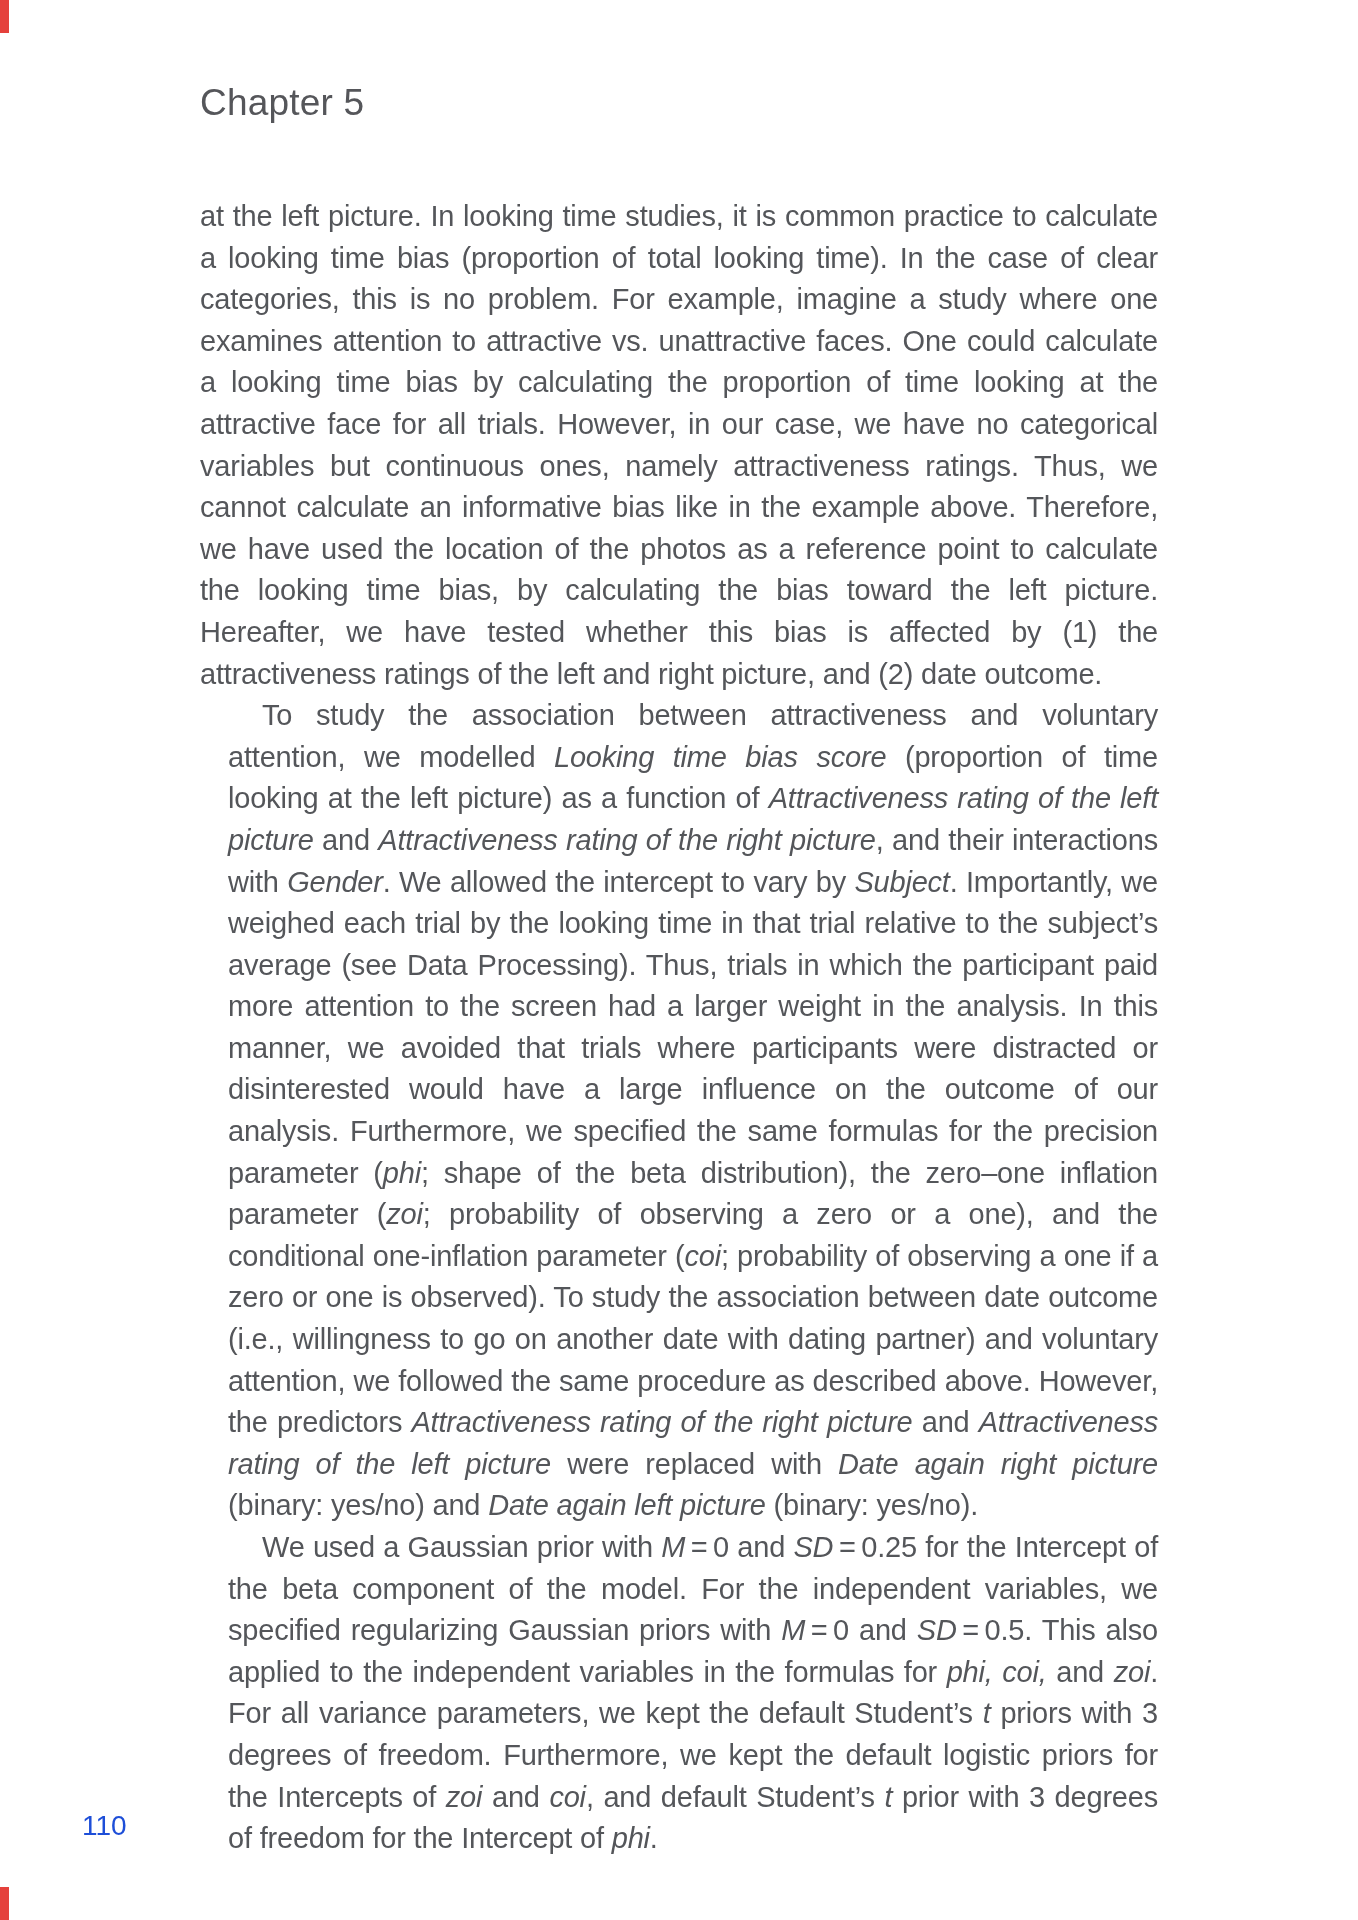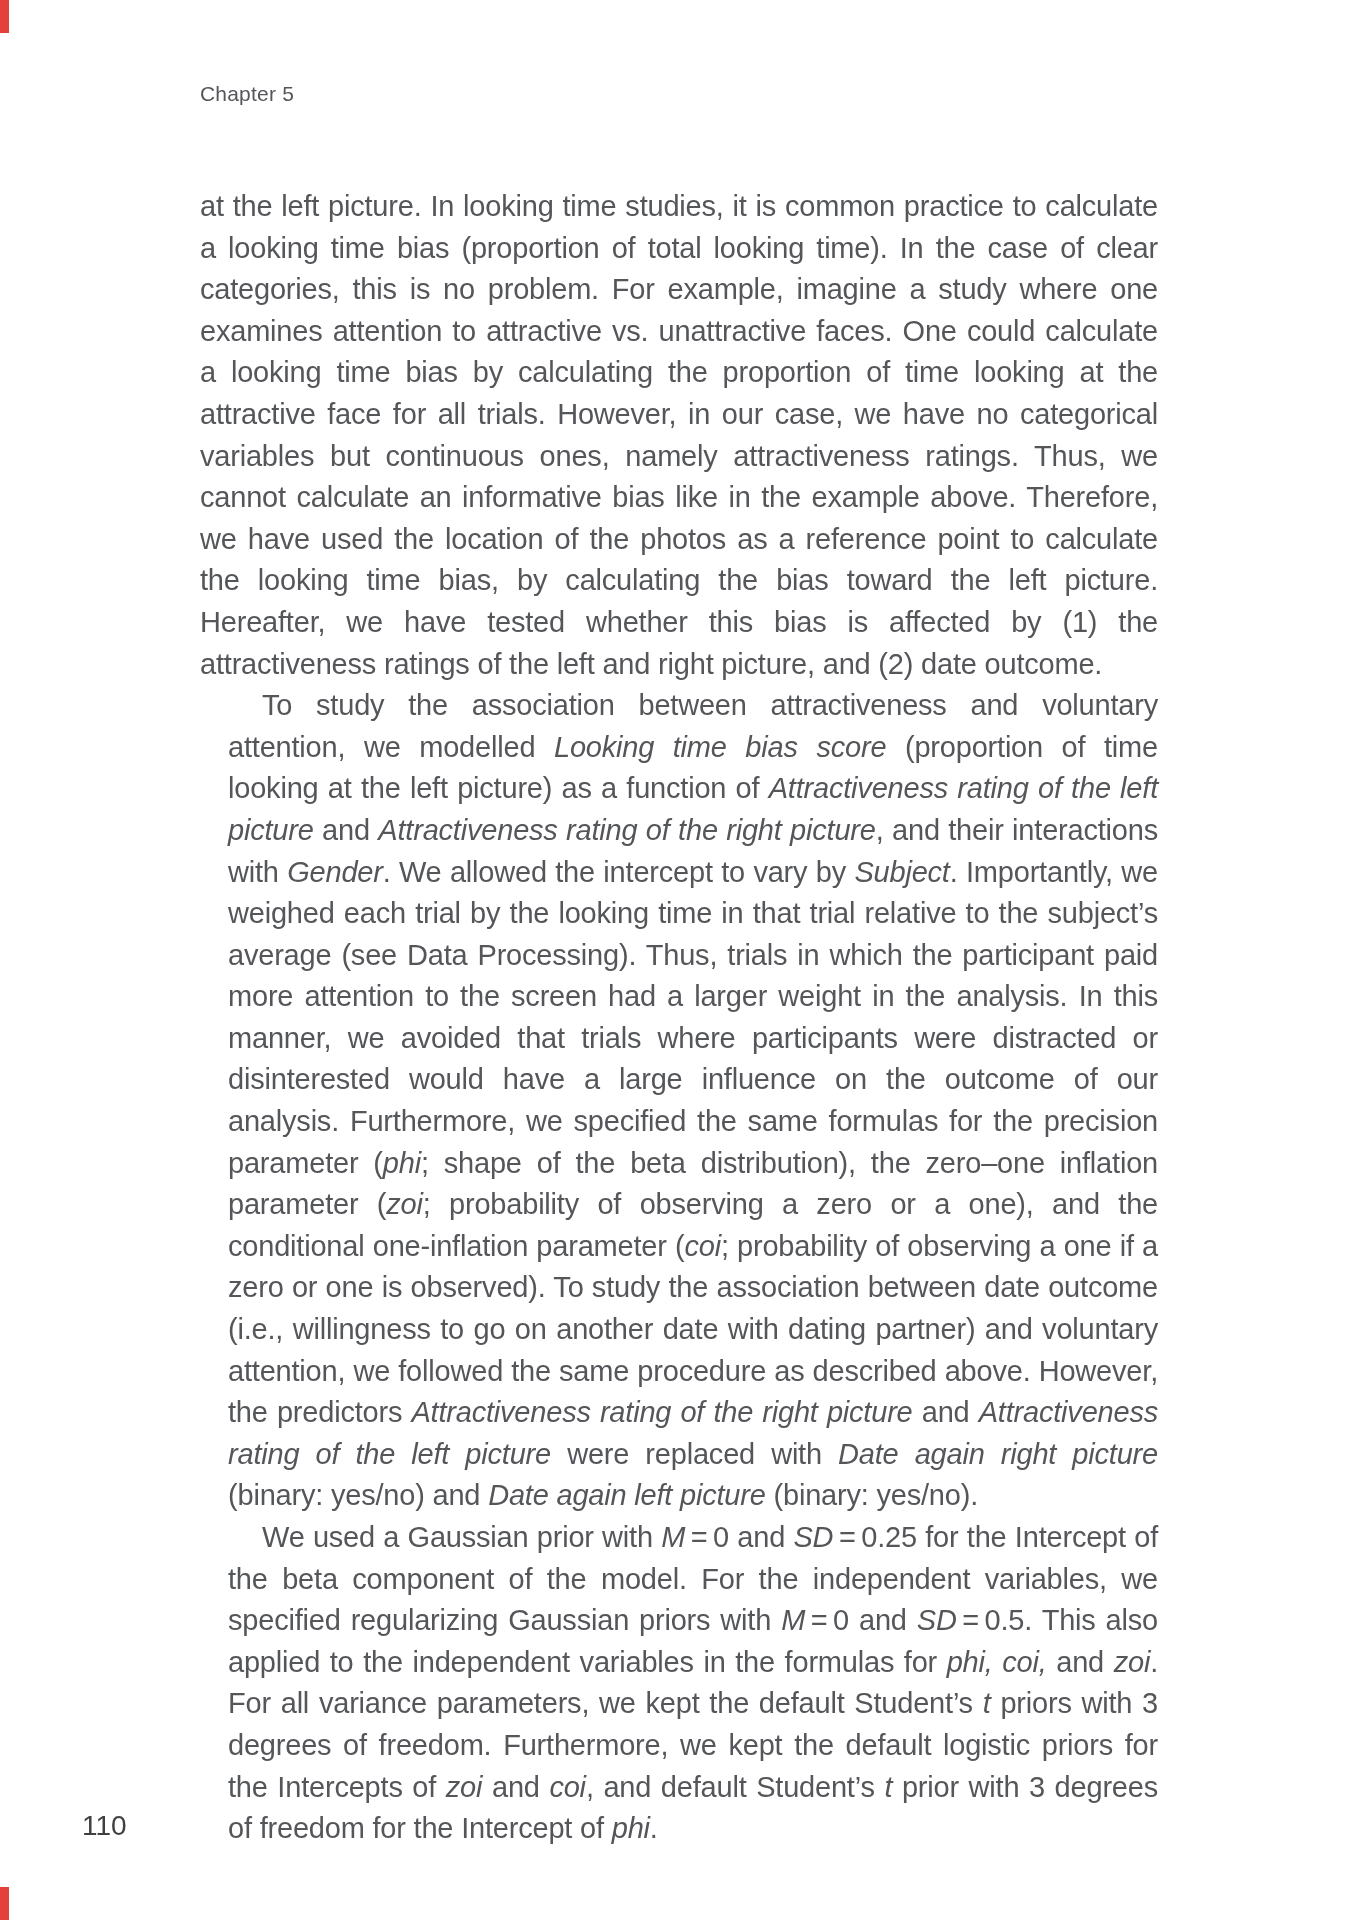--- a/index.html
+++ b/index.html
@@ -16,50 +16,50 @@
     left: 0;
     width: 9px;
     height: 33px;
   }
   .edge-mark.top { top: 0; }
   .edge-mark.bottom { top: 1887px; }
   .running-header {
     position: absolute;
     left: 200px;
     top: 82px;
-    font-size: 21px;
+    font-size: 37px;
     font-weight: 300;
     color: #55565a;
     letter-spacing: 0.2px;
   }
   .body-text {
     position: absolute;
     left: 200px;
-    top: 186px;
+    top: 196px;
     width: 958px;
     font-size: 29px;
     line-height: 41.6px;
     font-weight: 300;
     color: #54565a;
     text-align: justify;
     letter-spacing: -0.2px;
   }
   .body-text p {
     margin: 0;
     padding: 0;
   }
   .body-text p.indent { text-indent: 34px; margin-left: 28px; }
   .body-text i { font-style: italic; }
   .page-number {
     position: absolute;
     left: 82px;
     top: 1810px;
     font-size: 28px;
     font-weight: 300;
-    color: #404040;
+    color: #1d4ed8;
   }
 </style>
 </head>
 <body>
 
 <div class="edge-mark top" style="background: rgb(229, 65, 60);"></div>
 
 <div class="running-header">Chapter 5</div>
 
 <div class="body-text">

